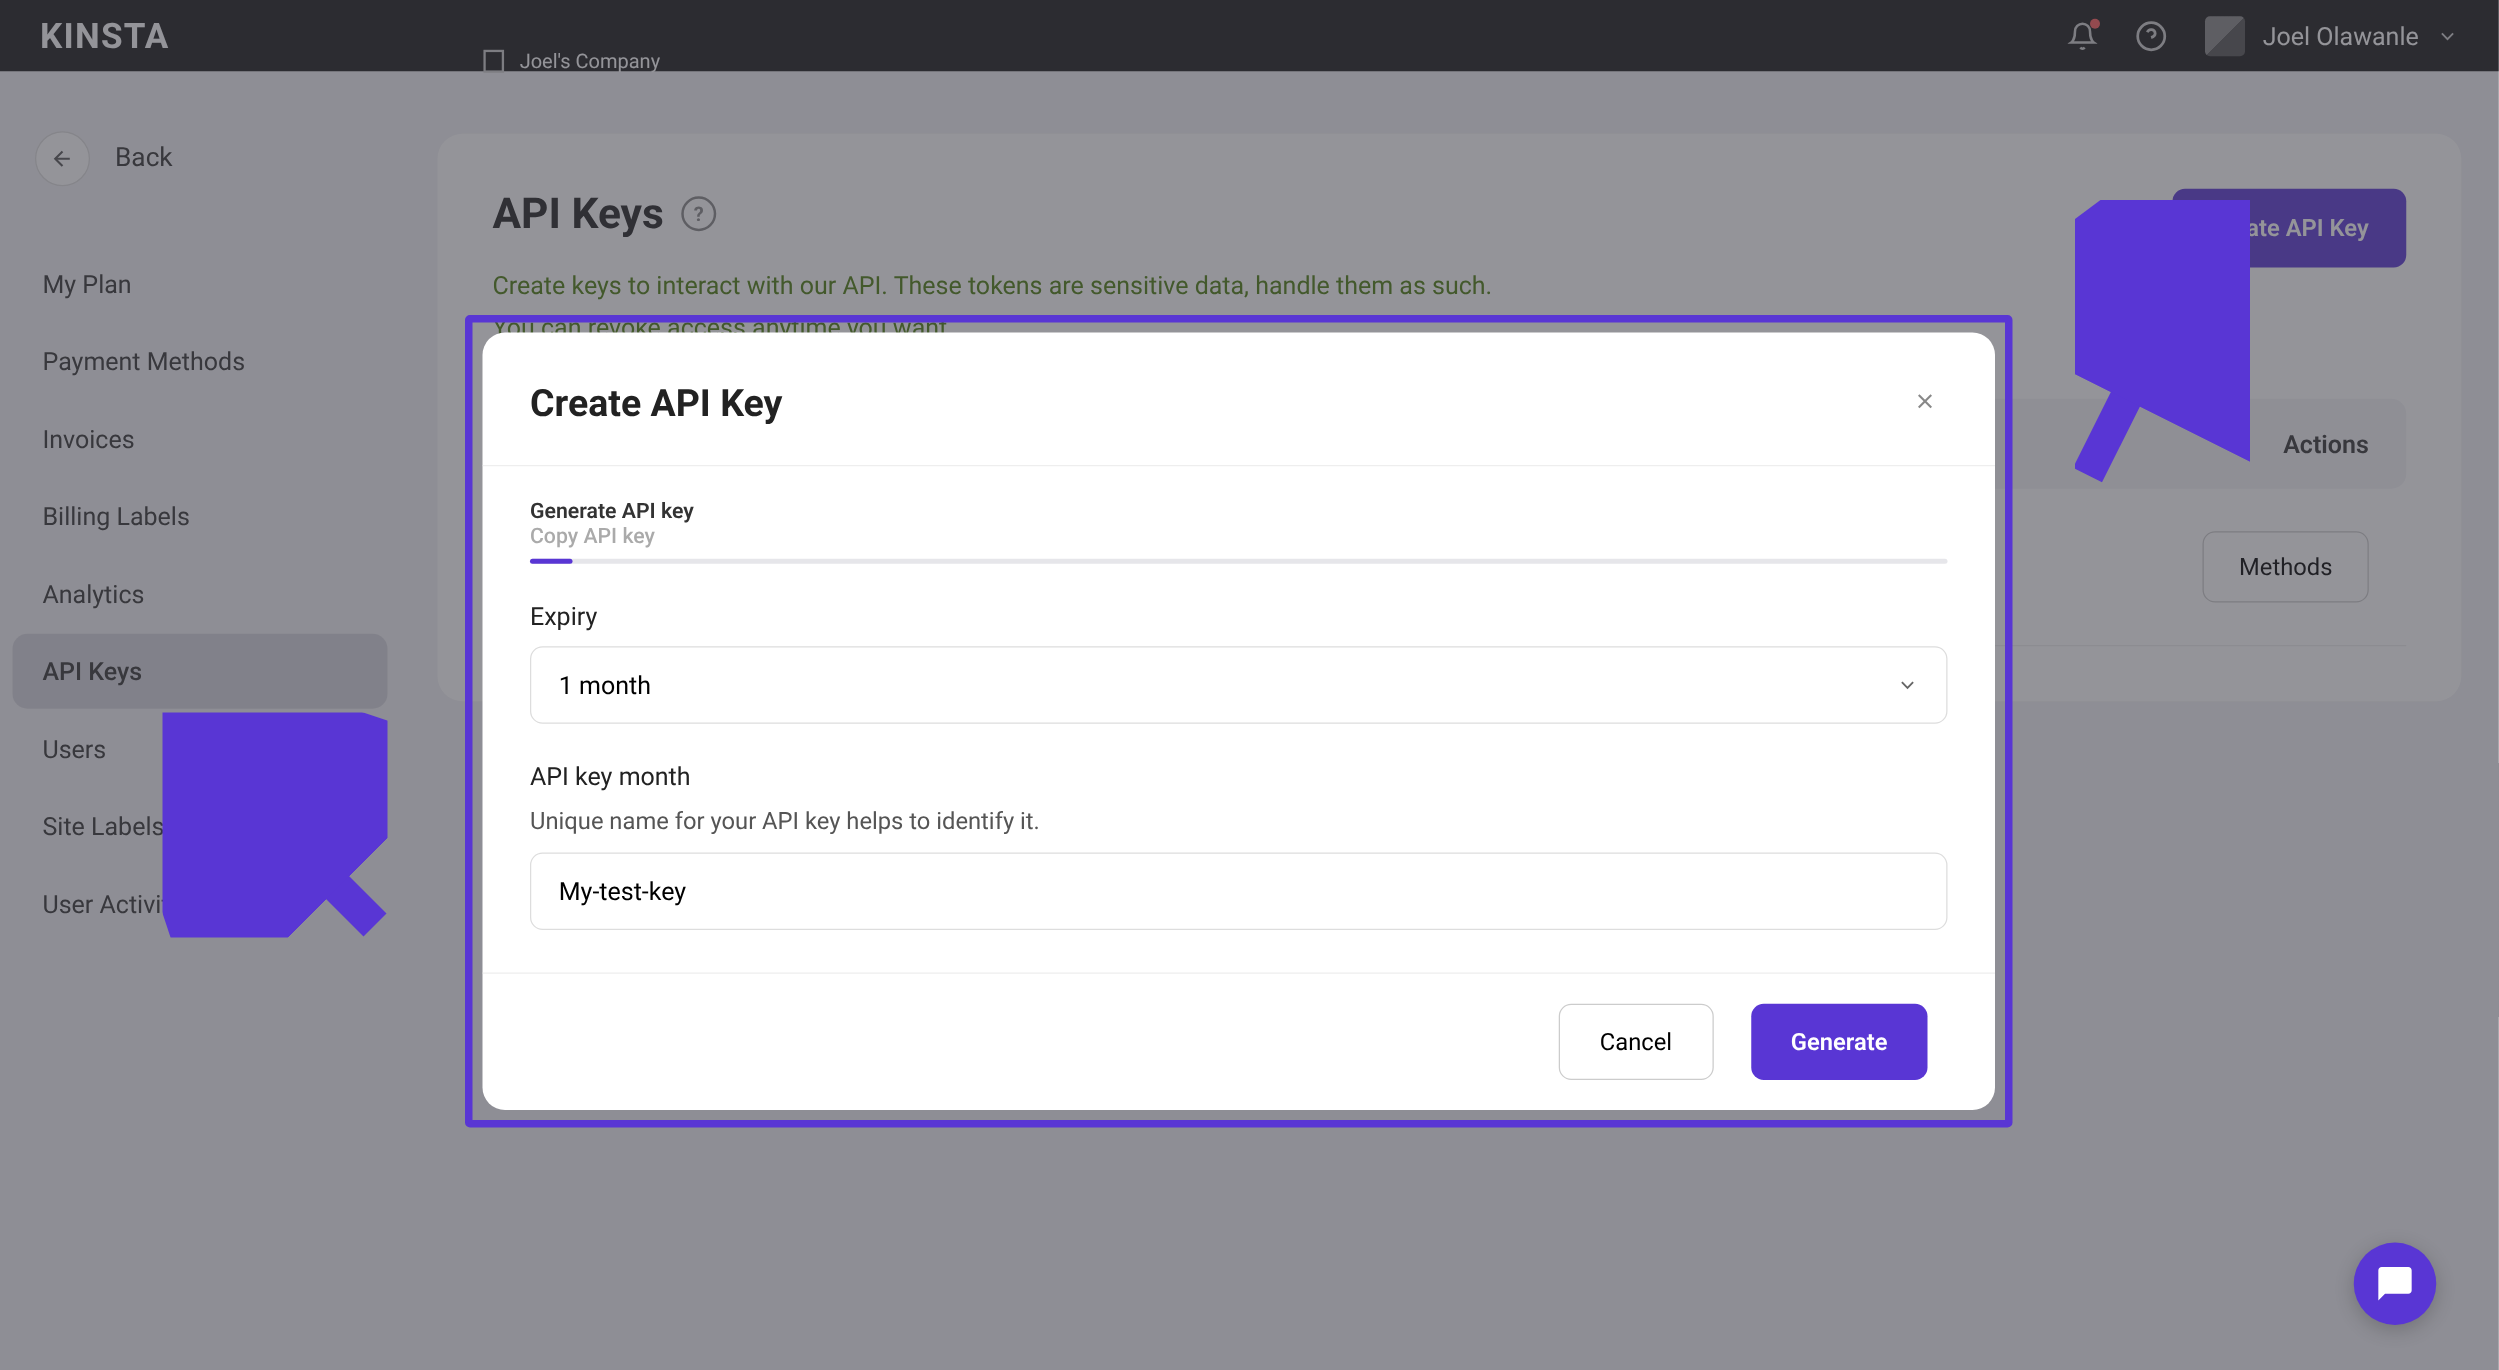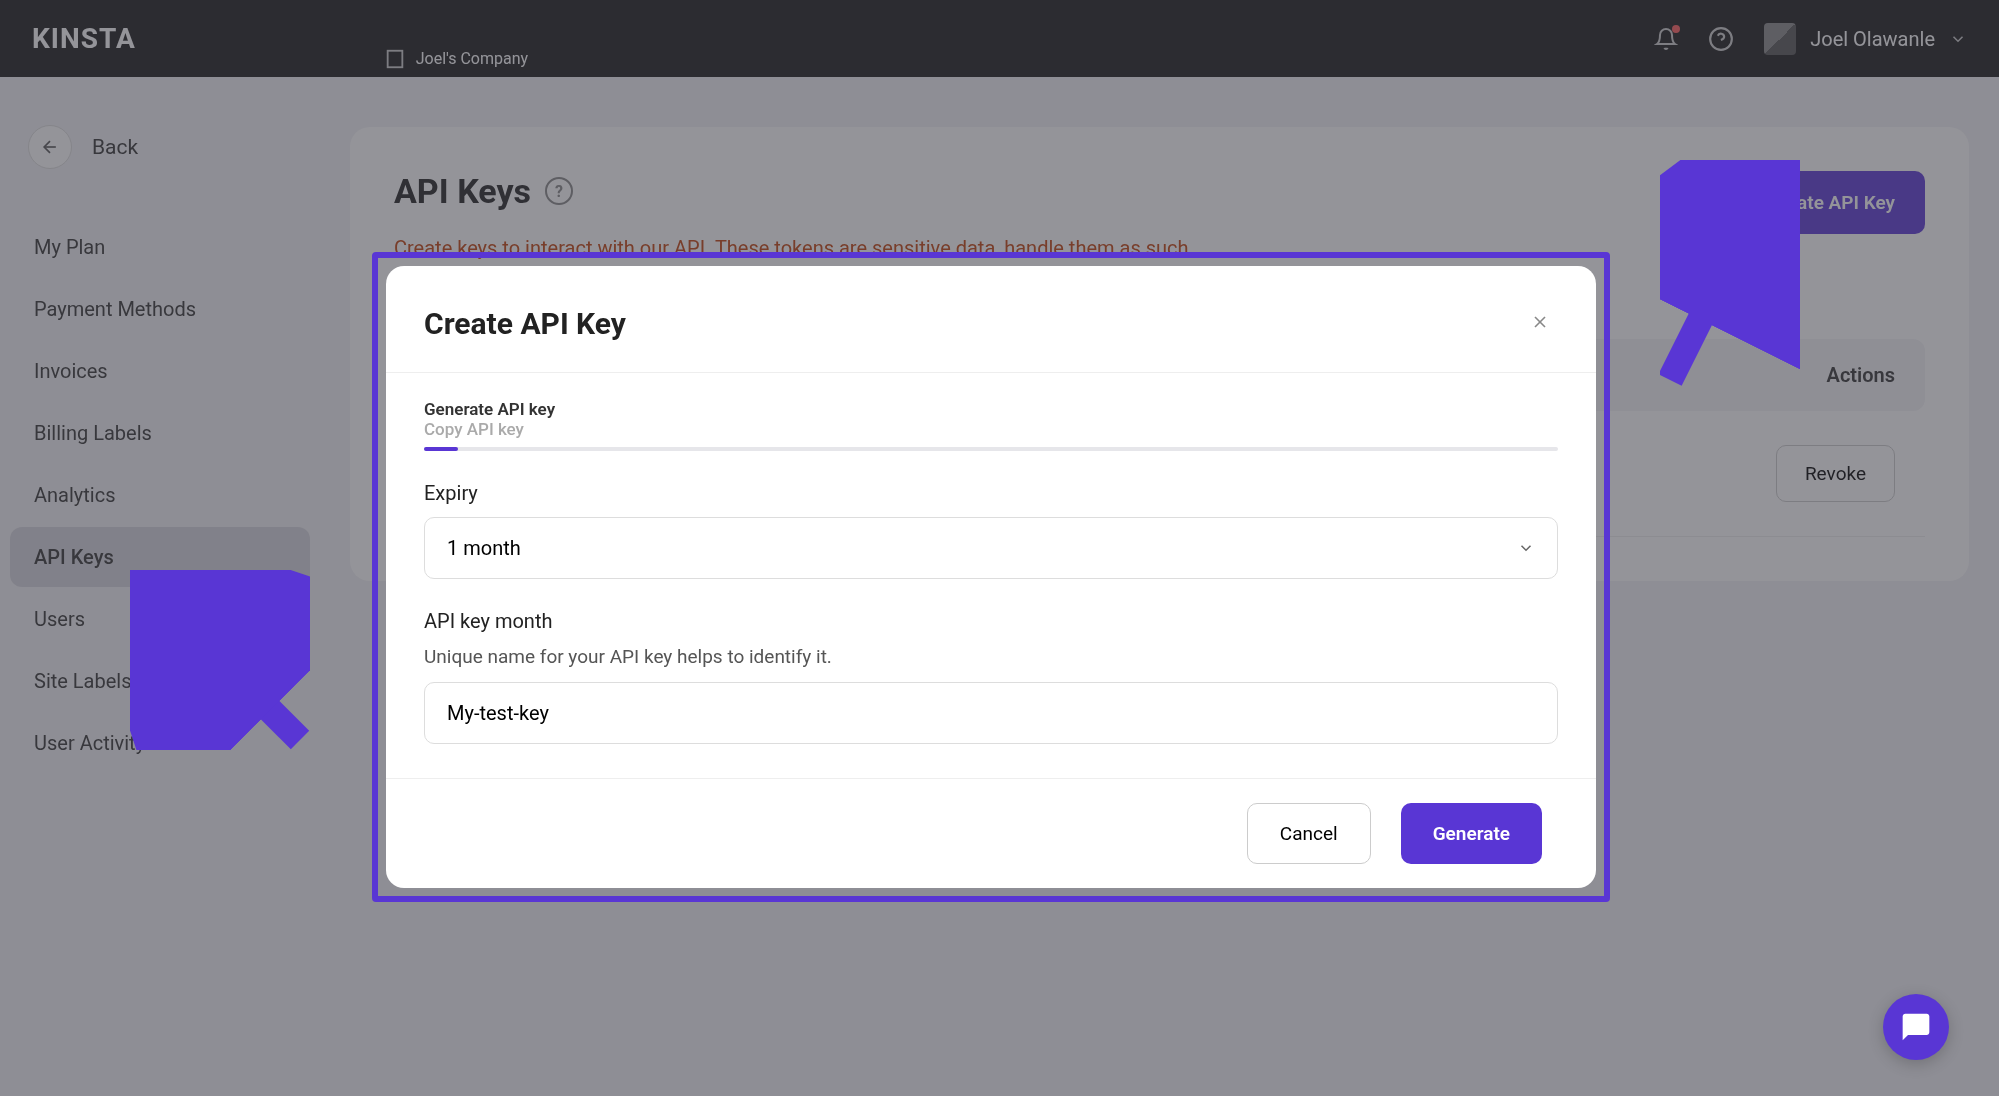--- a/index.html
+++ b/index.html
@@ -1,19 +1,19 @@
 <!DOCTYPE html>
 <html><head>
   <meta charset="utf-8">
   <style>
     * { margin: 0; padding: 0; box-sizing: border-box; font-family: -apple-system, BlinkMacSystemFont, 'Segoe UI', Roboto, sans-serif; }
     body { background: #f2f2f5; width: 1999px; height: 1096px; overflow: hidden; position: relative; transform-origin: top left; }
     
     
-    .top-header { background: #1a1a1a; height: 77px; display: flex; align-items: center; padding: 0 32px; color: #fff; }
+    .top-header { background: #1a1a1a; height: 57px; display: flex; align-items: center; padding: 0 32px; color: #fff; }
     .logo { font-size: 28px; font-weight: 700; letter-spacing: 1px; color: #fff; text-transform: uppercase; }
     .company-selector { margin-left: 248px; display: flex; align-items: center; gap: 10px; font-size: 16px; margin-top: 40px; }
     .header-right { margin-left: auto; display: flex; align-items: center; gap: 30px; }
     .notif-wrap { position: relative; }
     .notif-dot { position: absolute; top: -2px; right: -2px; width: 8px; height: 8px; background: #ff5c5c; border-radius: 50%; }
     .user-menu { display: flex; align-items: center; gap: 14px; font-size: 20px; }
     .avatar { width: 32px; height: 32px; border-radius: 4px; background: linear-gradient(135deg, #888 50%, #555 50%); }
     
     
     .main-wrap { display: flex; height: calc(100% - 77px); position: relative; }
@@ -23,21 +23,21 @@
     .back-label { font-size: 21px; color: #333; }
     .nav-item { display: block; padding: 18px 24px; font-size: 20px; color: #333; border-radius: 12px; margin: 2px 0; cursor: pointer; }
     .nav-item.active { background: #d6d6de; font-weight: 500; }
     
     
     .content { flex: 1; padding: 50px 30px 30px 30px; }
     .card { background: #fff; border-radius: 20px; padding: 44px; position: relative; }
     .page-title-row { display: flex; align-items: center; gap: 14px; margin-bottom: 20px; }
     .page-title { font-size: 34px; font-weight: 700; color: #222; }
     .help-circle { width: 28px; height: 28px; border: 2px solid #888; border-radius: 50%; display: flex; align-items: center; justify-content: center; color: #888; font-size: 16px; font-weight: 700; }
-    .page-desc { font-size: 20px; color: #c2410c; line-height: 1.7; margin-bottom: 40px; max-width: 900px; }
+    .page-desc { font-size: 20px; color: #4d7c0f; line-height: 1.7; margin-bottom: 40px; max-width: 900px; }
     .create-btn { position: absolute; top: 44px; right: 44px; background: #5936d4; color: #fff; border: none; border-radius: 10px; padding: 20px 30px; font-size: 19px; font-weight: 600; cursor: pointer; }
     .table-head { background: #f4f4f7; border-radius: 12px; padding: 24px 30px; display: flex; }
     .actions-col { margin-left: auto; font-size: 20px; font-weight: 600; color: #333; }
     .table-row { padding: 34px 30px; display: flex; border-bottom: 1px solid #eee; }
     .revoke-btn { margin-left: auto; background: #fff; border: 1px solid #ccc; border-radius: 10px; padding: 16px 28px; font-size: 19px; cursor: pointer; }
     
     
     .overlay { position: absolute; top: 0; left: 0; right: 0; bottom: 0; background: rgba(60,60,70,0.55); display: flex; align-items: flex-start; justify-content: flex-start; }
     .modal-frame { position: absolute; top: 252px; left: 372px; width: 1238px; border: 6px solid #5936d4; border-radius: 4px; background: transparent; }
     .modal { background: #fff; border-radius: 18px; margin: 8px; overflow: hidden; }
@@ -139,21 +139,21 @@
       </div>
       <button class="create-btn">Create API Key</button>
       <p class="page-desc">
         <span>Create keys to interact with our API. These tokens are sensitive data, handle them as such.</span><br>
         <span>You can revoke access anytime you want.</span>
       </p>
       <div class="table-head">
         <div class="actions-col">Actions</div>
       </div>
       <div class="table-row">
-        <button class="revoke-btn">Revoke</button>
+        <button class="revoke-btn">Methods</button>
       </div>
     </div>
   </div>
 </div>
 
 <div class="overlay">
   <div class="modal-frame">
     <div class="modal">
       <div class="modal-header">
         <div class="modal-title">Create API Key</div>

